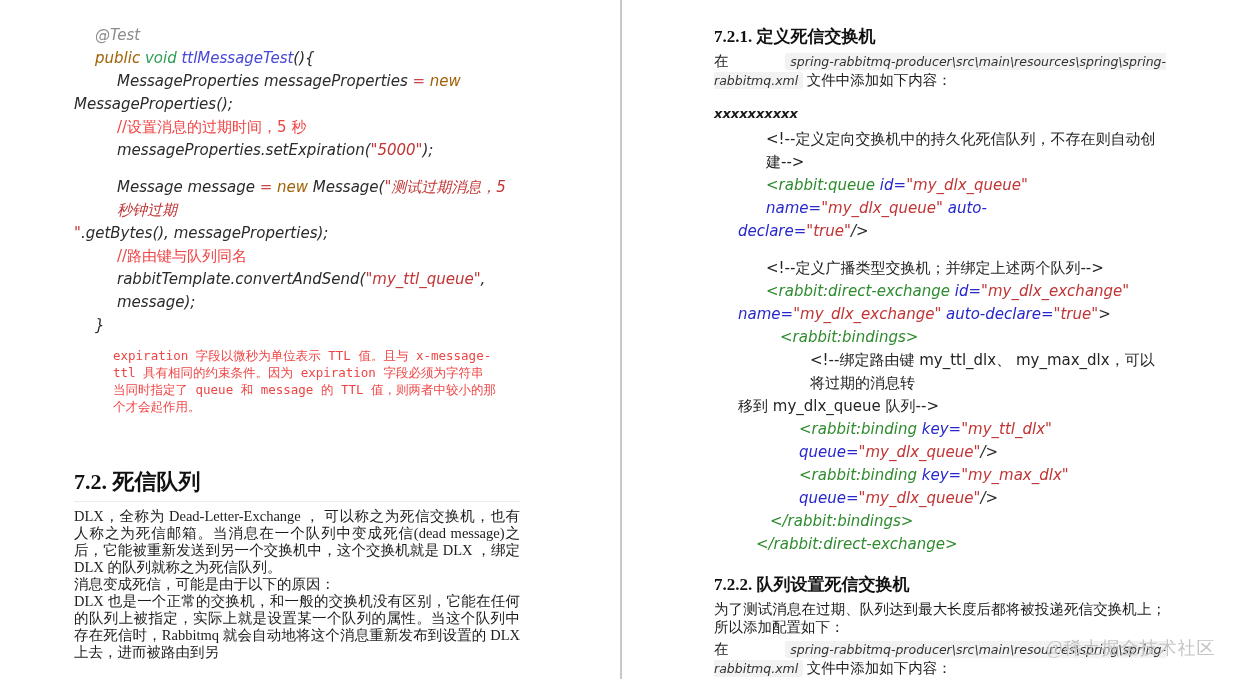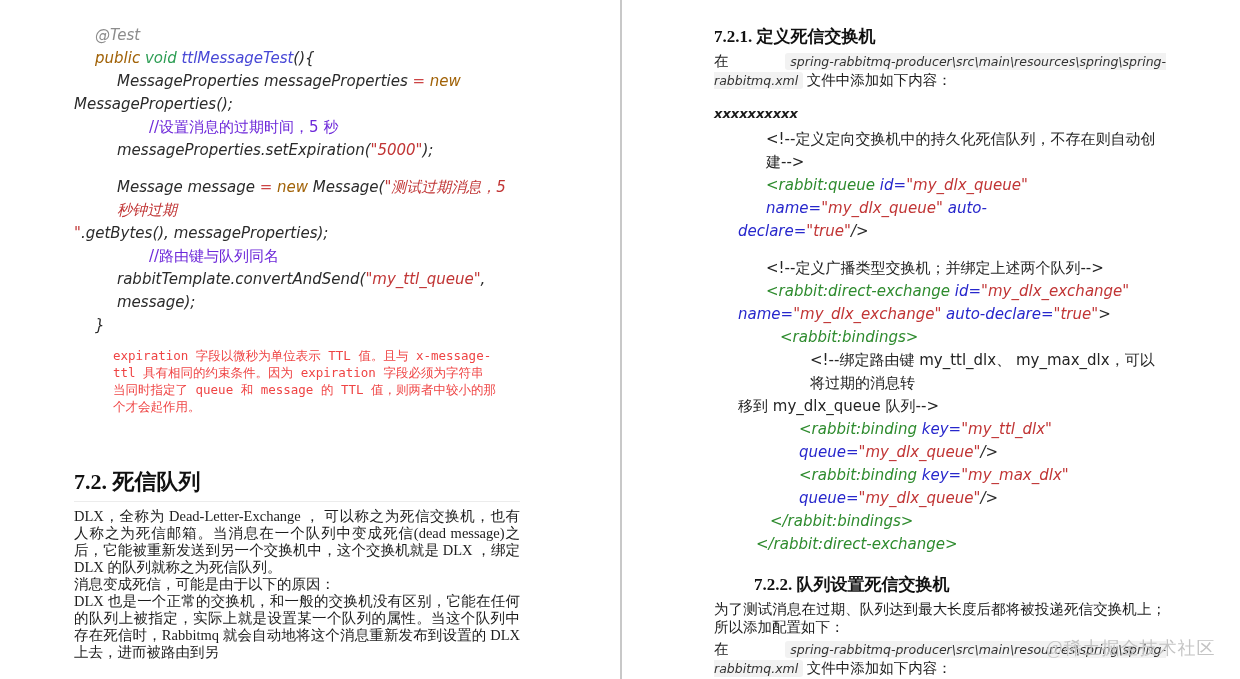--- a/index.html
+++ b/index.html
@@ -16,34 +16,34 @@
         font-size:15px;line-height:23px;white-space:pre-wrap;}
   .code-line{min-height:23px;}
   .code-line.blank{min-height:14px;height:14px;}
   .c-gray{color:#8c8c8c;}
   .c-kw{color:#a16207;}
   .c-grn{color:#2e9e55;}
   .c-blu{color:#4848d6;}
   .c-blk{color:#2b2b2b;}
   .c-op{color:#cc4444;}
   .c-str{color:#c13535;}
-  .c-cmt{color:#6d28d9;font-style:normal;margin-left:32px;}
+  .c-cmt{color:#ef4444;font-style:normal;}
   .c-tag{color:#2e8b2e;}
   .c-attr{color:#2727cc;}
   .c-cmt2{color:#242424;font-style:normal;}
 
   
   .note{margin-top:10px;padding-left:39px;color:#ef4444;
         font-family:"DejaVu Sans Mono","Liberation Mono",monospace;
         font-size:12.5px;line-height:17px;}
 
   h2.sec{font-size:22px;line-height:26px;font-weight:bold;margin:54px 0 6px 0;
          padding-bottom:6px;border-bottom:1px solid #ececec;color:#111;}
   h3.sec{font-size:17px;line-height:22px;font-weight:bold;margin:0;color:#111;}
-  h3.sec.later{margin-top:18px;margin-left:40px;}
+  h3.sec.later{margin-top:18px;}
 
   p.body{margin:0;font-size:14.5px;line-height:17px;text-align:justify;}
   .col-right p.body{line-height:18px;margin-top:4px;}
   p.intro{line-height:20px;margin-top:6px;}
   code.chip{font-family:"DejaVu Sans","Liberation Sans",sans-serif;font-style:italic;
             font-size:12.5px;color:#333;background:#f2f2f2;border-radius:3px;
             padding:1px 5px;}
 
   ul.bullets{margin:0;padding:0;list-style:none;font-size:14.5px;line-height:17px;}
   ul.bullets li{position:relative;padding-left:39px;}

